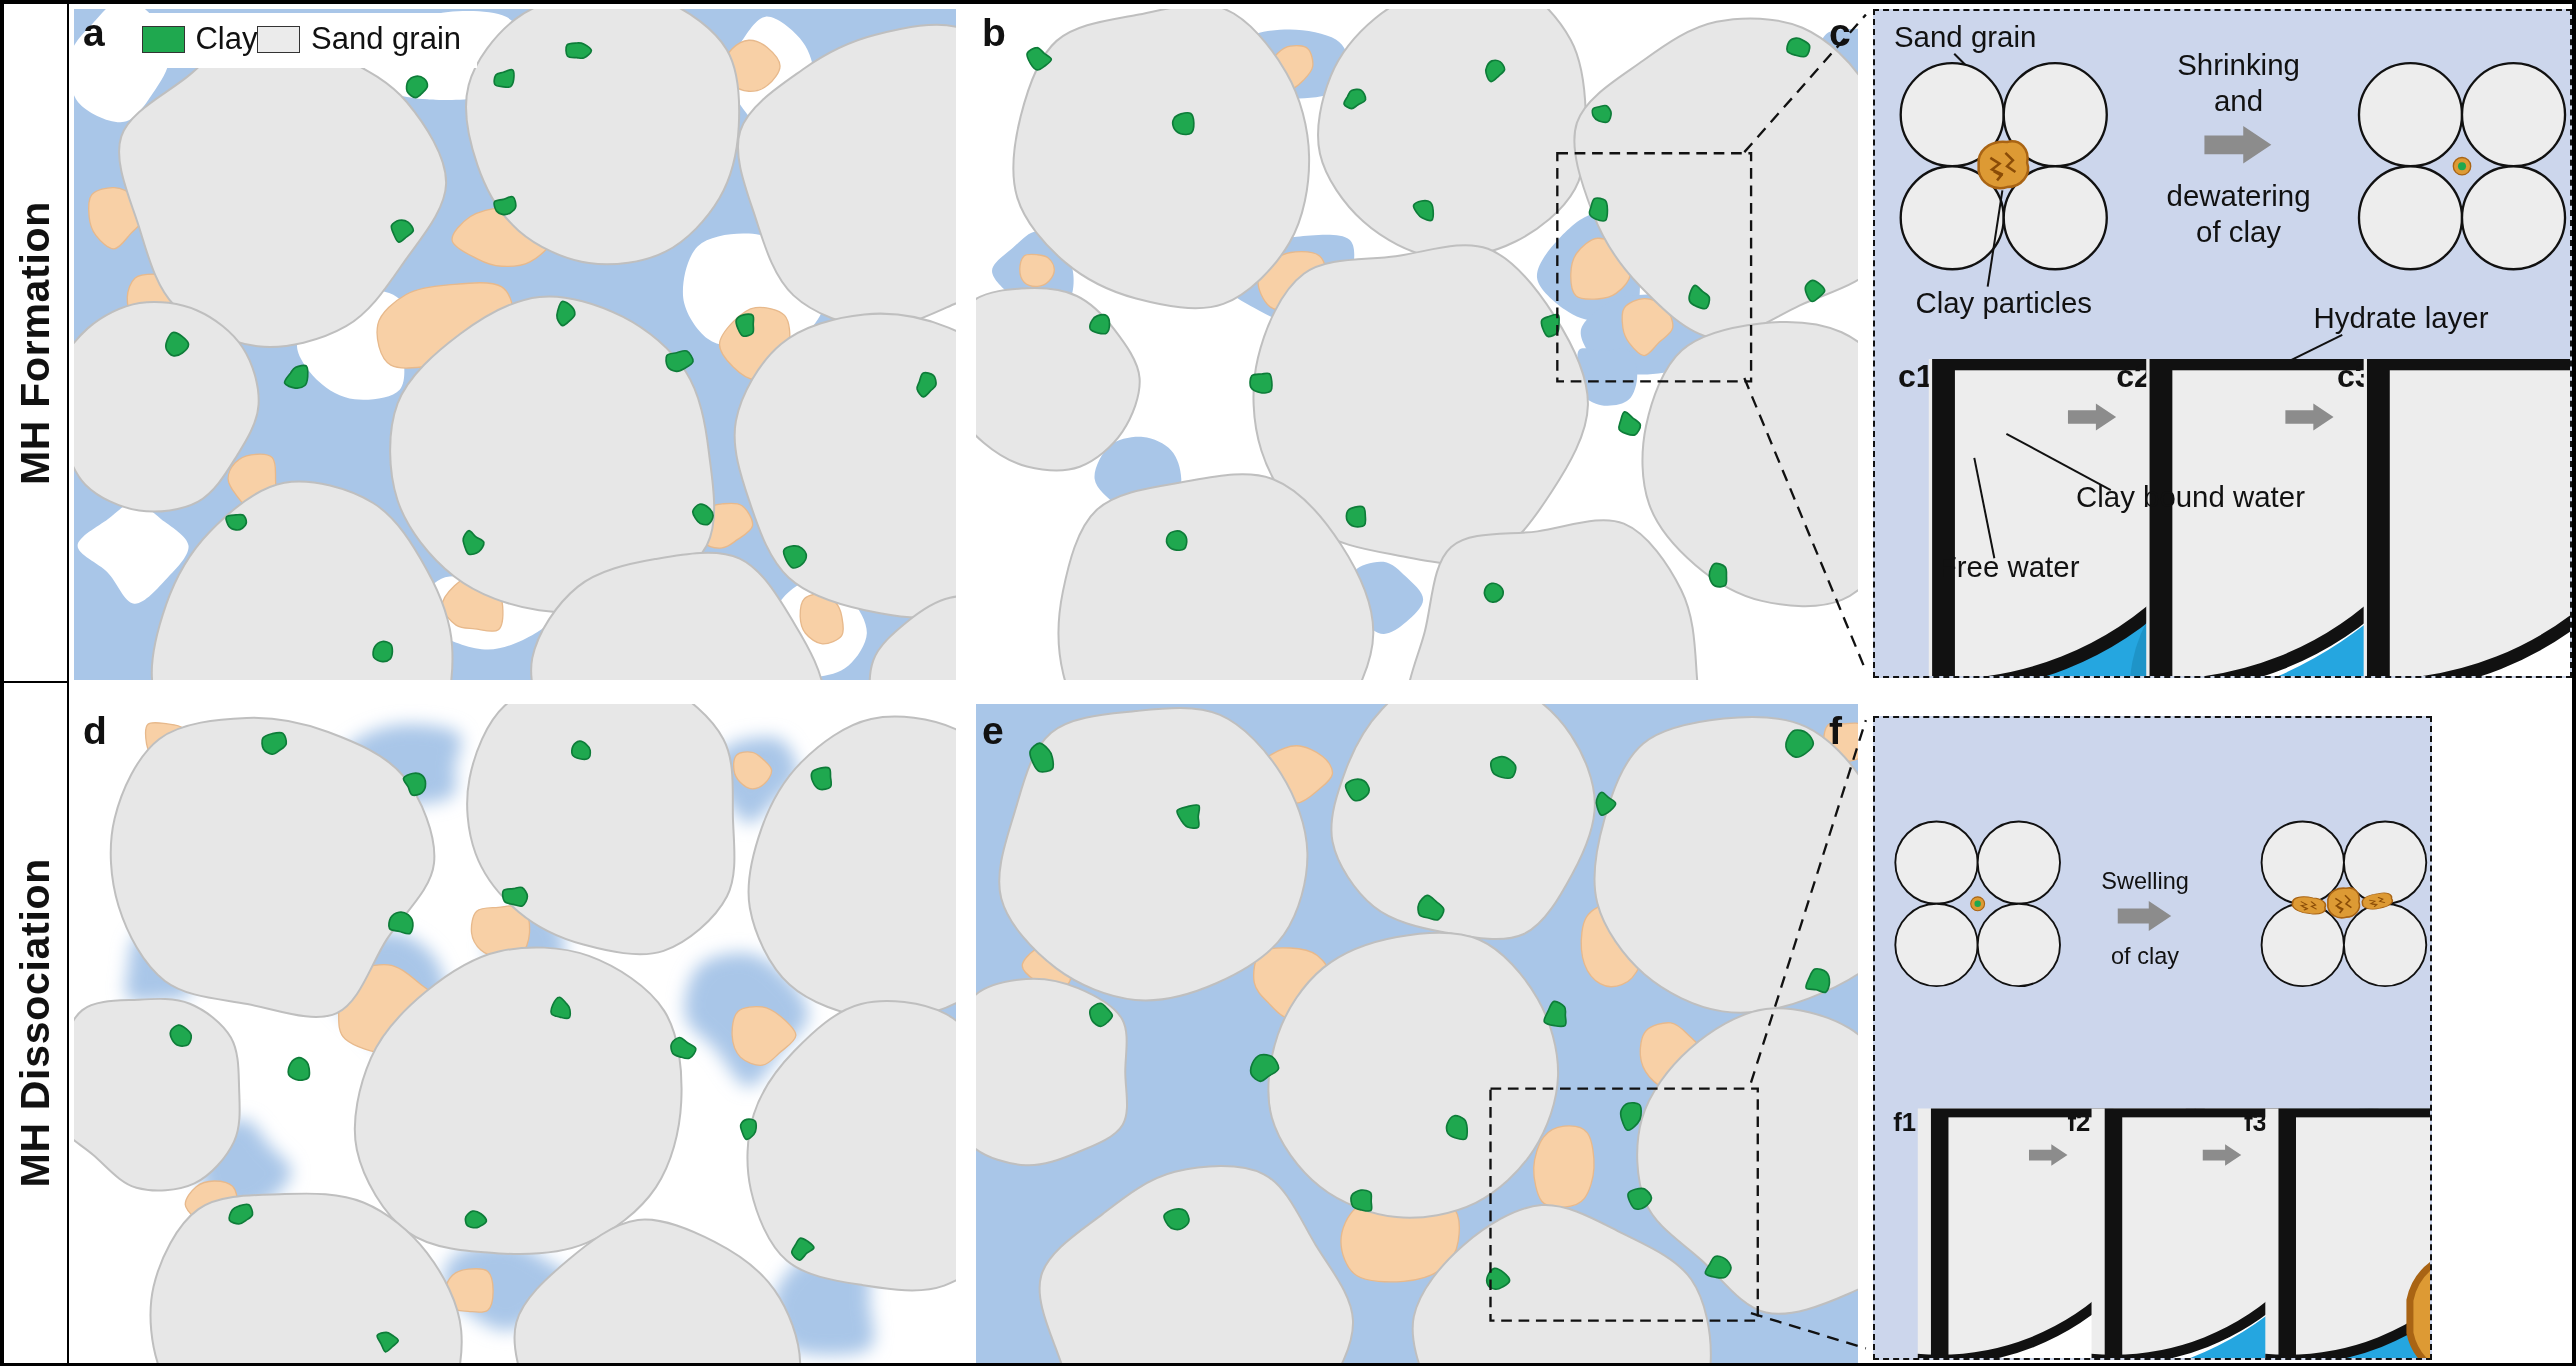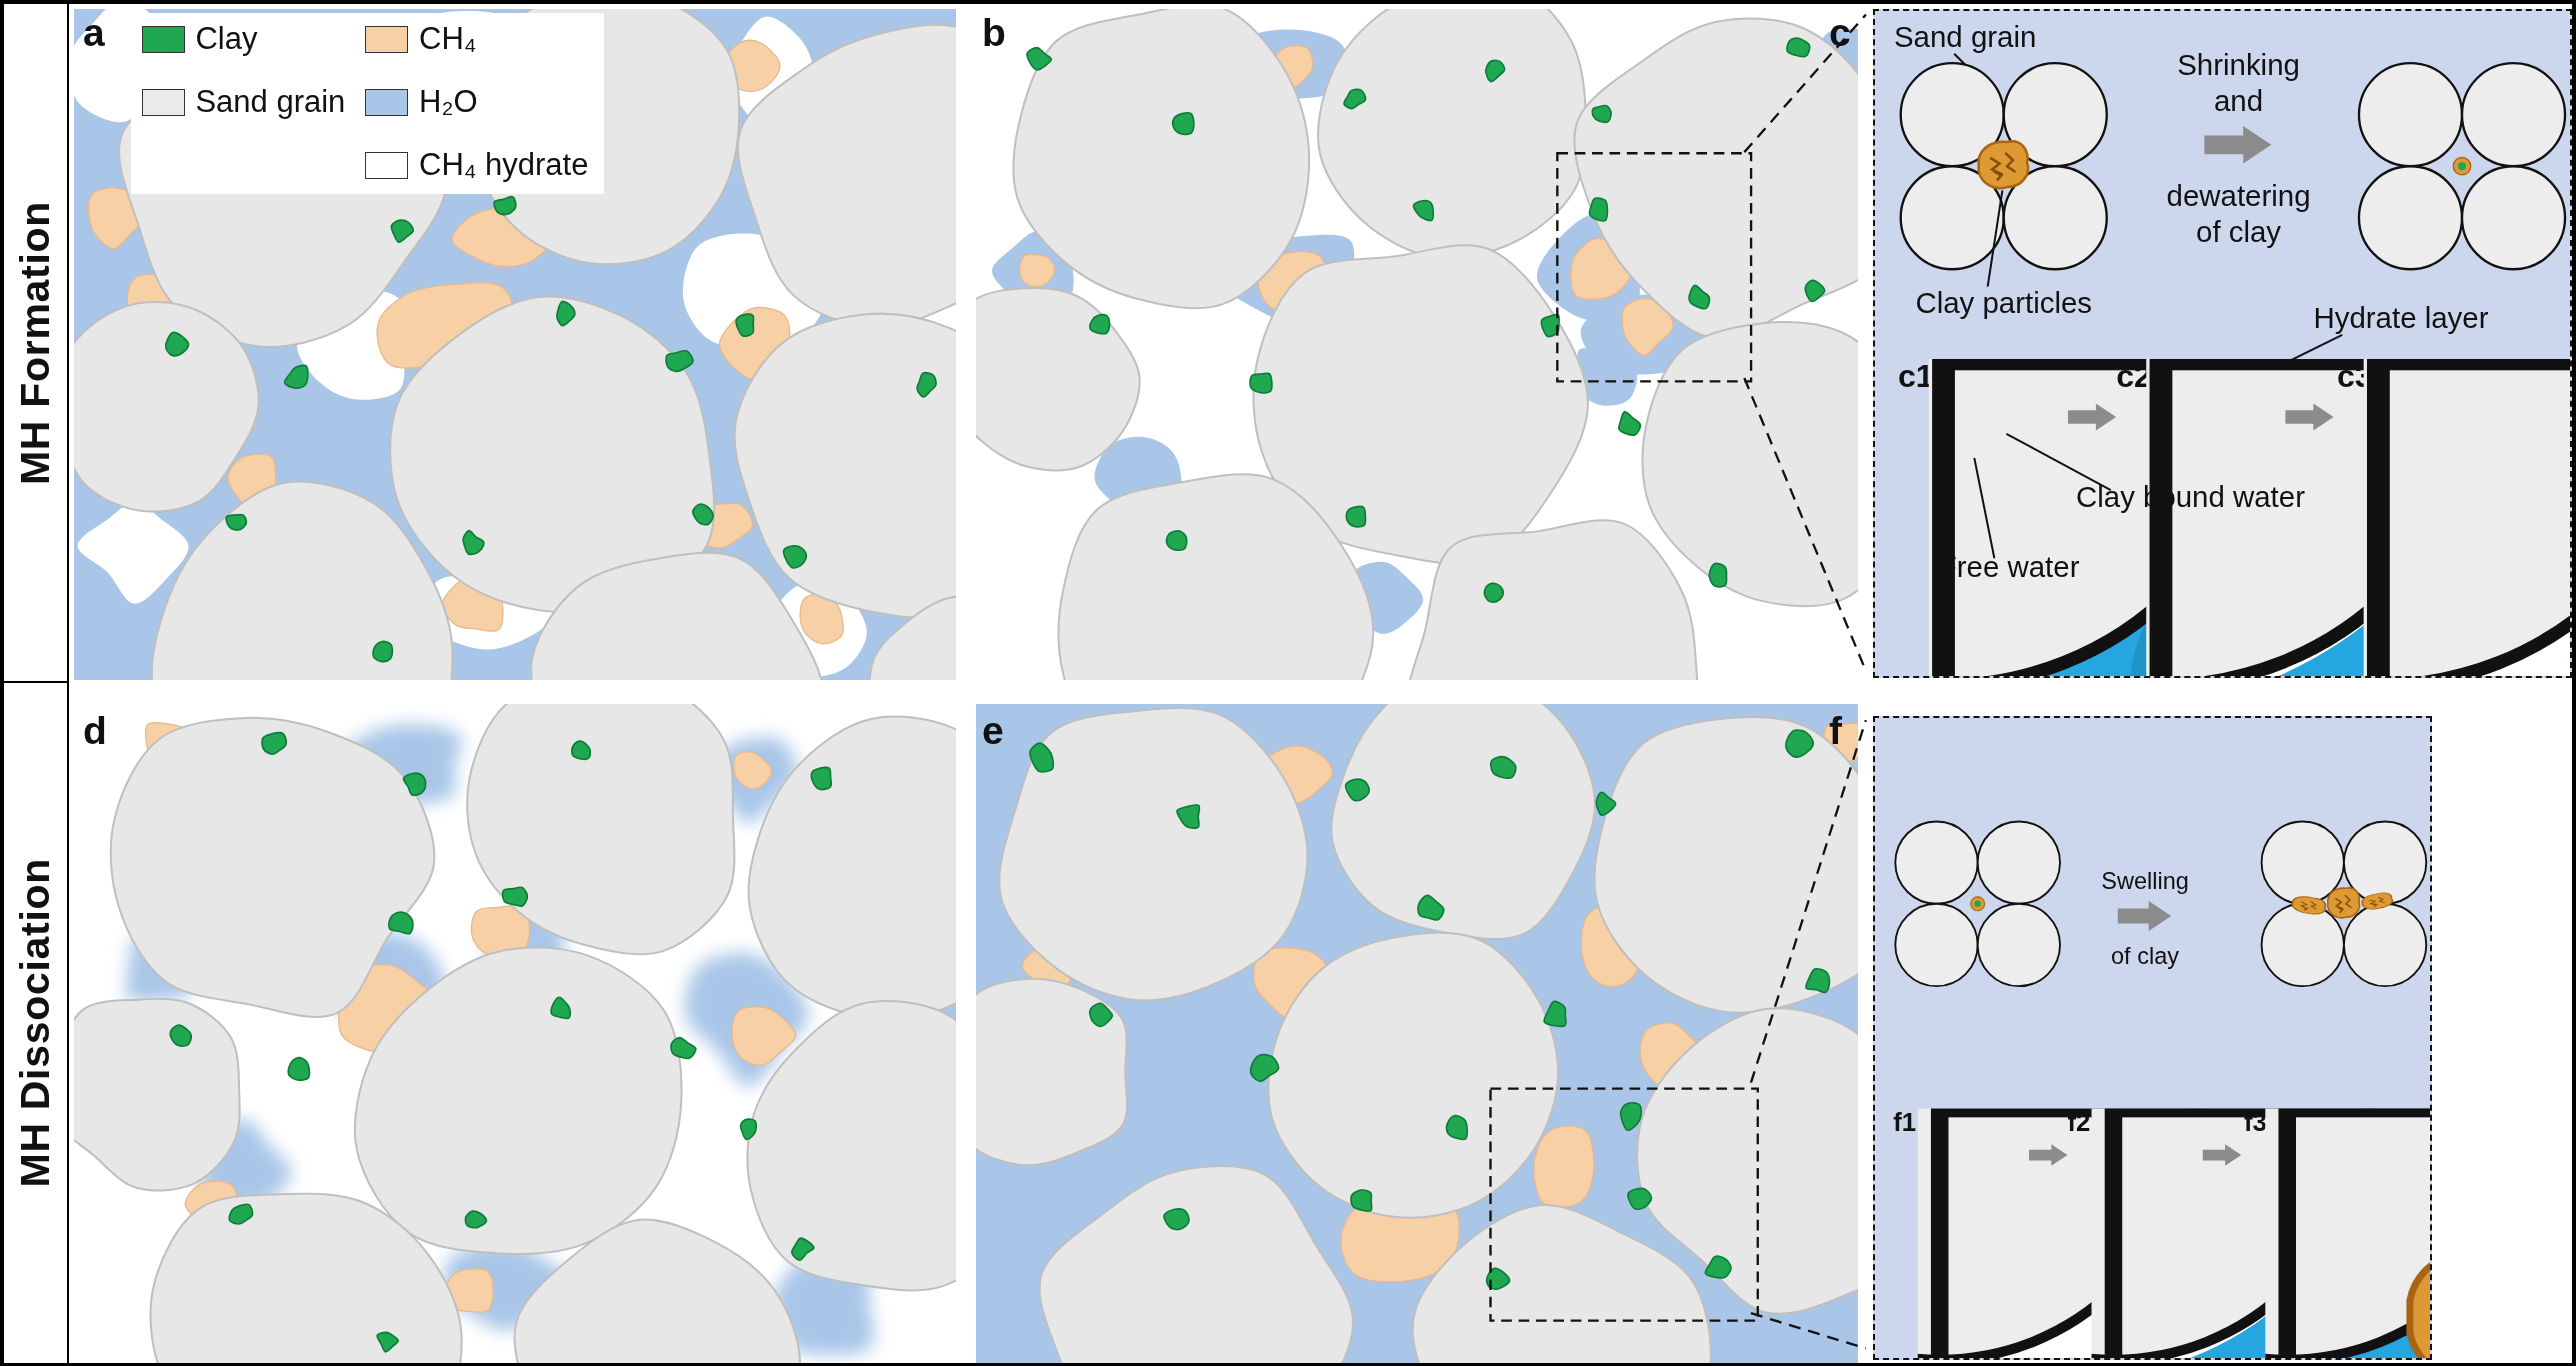--- a/index.html
+++ b/index.html
@@ -13,21 +13,21 @@
   .panel svg{width:100%;height:100%;display:block;}
   .letter{position:absolute;font-size:39px;font-weight:700;z-index:6;line-height:1;}
   .inset{position:absolute;background:#ccd6ec;border:2.7px dashed #111;}
   .inset svg{width:100%;height:100%;display:block;}
   .stext{font-size:44px;fill:#111;font-family:"Liberation Sans",sans-serif;}
   .slabel{font-size:48px;font-weight:700;fill:#111;font-family:"Liberation Sans",sans-serif;}
   .ptr{stroke:#111;stroke-width:3;fill:none;}
   .overlay{position:absolute;left:0;top:0;width:100%;height:100%;pointer-events:none;z-index:5;}
   .dash{stroke:#111;stroke-width:3.5;stroke-dasharray:18 12;}
   .legend{position:absolute;left:57px;top:4px;display:flex;gap:20px;background:#fff;padding:8px 16px 10.7px 10.7px;z-index:3;}
-  .legend-col{display:flex;flex-direction:column;gap:27px;}
+  .legend-col{display:flex;flex-direction:row;gap:0;}
   .legend-item{display:flex;align-items:center;gap:10.7px;font-size:31px;white-space:nowrap;}
   .swatch{width:43px;height:27px;border:1.7px solid #333;display:inline-block;flex:none;}
 </style>
 </head>
 <body>
 
 <svg width="0" height="0" style="position:absolute" aria-hidden="true">
   <defs>
     <filter id="softblur" x="-60%" y="-60%" width="220%" height="220%">
       <feGaussianBlur stdDeviation="13"></feGaussianBlur>
@@ -120,34 +120,20 @@
         <div class="legend-col">
           <div class="legend-item">
             <span class="swatch" style="background: rgb(31, 168, 79);"></span>
             <span class="legend-label">Clay</span>
           </div>
           <div class="legend-item">
             <span class="swatch" style="background: rgb(235, 235, 235);"></span>
             <span class="legend-label">Sand grain</span>
           </div>
         </div>
-        <div class="legend-col">
-          <div class="legend-item">
-            <span class="swatch" style="background: rgb(248, 208, 166);"></span>
-            <span class="legend-label">CH₄</span>
-          </div>
-          <div class="legend-item">
-            <span class="swatch" style="background: rgb(169, 198, 232);"></span>
-            <span class="legend-label">H₂O</span>
-          </div>
-          <div class="legend-item">
-            <span class="swatch" style="background: rgb(255, 255, 255);"></span>
-            <span class="legend-label">CH₄ hydrate</span>
-          </div>
-        </div>
       </div>
   </div>
   <div class="panel" style="left:972px;top:5.3px;width:882px;height:671px">
     <svg id="svg-b" viewBox="0 0 1320 1000" preserveAspectRatio="none">
         <rect width="1320" height="1000" fill="#ffffff"></rect>
         <path d="M558.0,85.0C557.7,98.0 551.7,115.6 537.0,123.7C522.4,131.7 491.8,133.8 470.0,133.4C448.2,133.1 421.3,129.8 406.3,121.8C391.3,113.7 380.9,97.9 379.7,85.0C378.6,72.1 384.4,53.4 399.4,44.3C414.5,35.2 446.8,30.3 470.0,30.5C493.2,30.7 523.9,36.3 538.6,45.4C553.3,54.5 558.3,72.0 558.0,85.0Z" fill="#a9c6e8"></path>
         <path d="M994.1,400.0C993.0,419.3 995.2,443.6 984.5,454.5C973.9,465.5 947.1,466.7 930.0,465.7C912.9,464.6 896.8,459.2 881.7,448.3C866.7,437.3 841.2,417.6 839.6,400.0C838.0,382.4 857.3,358.3 872.4,342.4C887.5,326.5 910.2,305.1 930.0,304.5C949.8,304.0 980.4,323.0 991.0,339.0C1001.7,354.9 995.2,380.7 994.1,400.0Z" fill="#a9c6e8"></path>
         <path d="M560.6,405.0C557.0,422.7 550.6,439.2 537.2,449.7C523.7,460.3 499.0,468.6 480.0,468.5C461.0,468.4 442.3,459.9 423.4,449.3C404.5,438.7 367.5,420.5 366.6,405.0C365.6,389.5 399.0,367.3 417.9,356.4C436.8,345.5 456.6,341.7 480.0,339.5C503.4,337.4 545.1,332.6 558.6,343.5C572.0,354.4 564.1,387.3 560.6,405.0Z" fill="#a9c6e8"></path>
         <path d="M144.9,390.0C147.4,403.3 146.5,428.1 137.4,437.4C128.2,446.6 104.1,447.1 90.0,445.4C75.9,443.7 63.9,436.4 52.9,427.1C41.9,417.9 23.5,401.9 24.0,390.0C24.4,378.1 44.6,365.3 55.6,355.6C66.6,345.9 78.9,331.5 90.0,331.8C101.1,332.2 113.2,348.0 122.3,357.7C131.5,367.4 142.4,376.7 144.9,390.0Z" fill="#a9c6e8"></path>
         <path d="M307.2,700.0C307.9,714.7 305.7,736.8 296.2,746.2C286.6,755.5 264.2,757.2 250.0,756.1C235.8,754.9 222.8,748.6 210.7,739.3C198.7,729.9 179.2,714.8 177.5,700.0C175.8,685.2 188.5,660.9 200.6,650.6C212.7,640.2 234.7,636.6 250.0,637.8C265.3,639.0 282.7,647.4 292.2,657.8C301.8,668.1 306.5,685.3 307.2,700.0Z" fill="#a9c6e8"></path>

